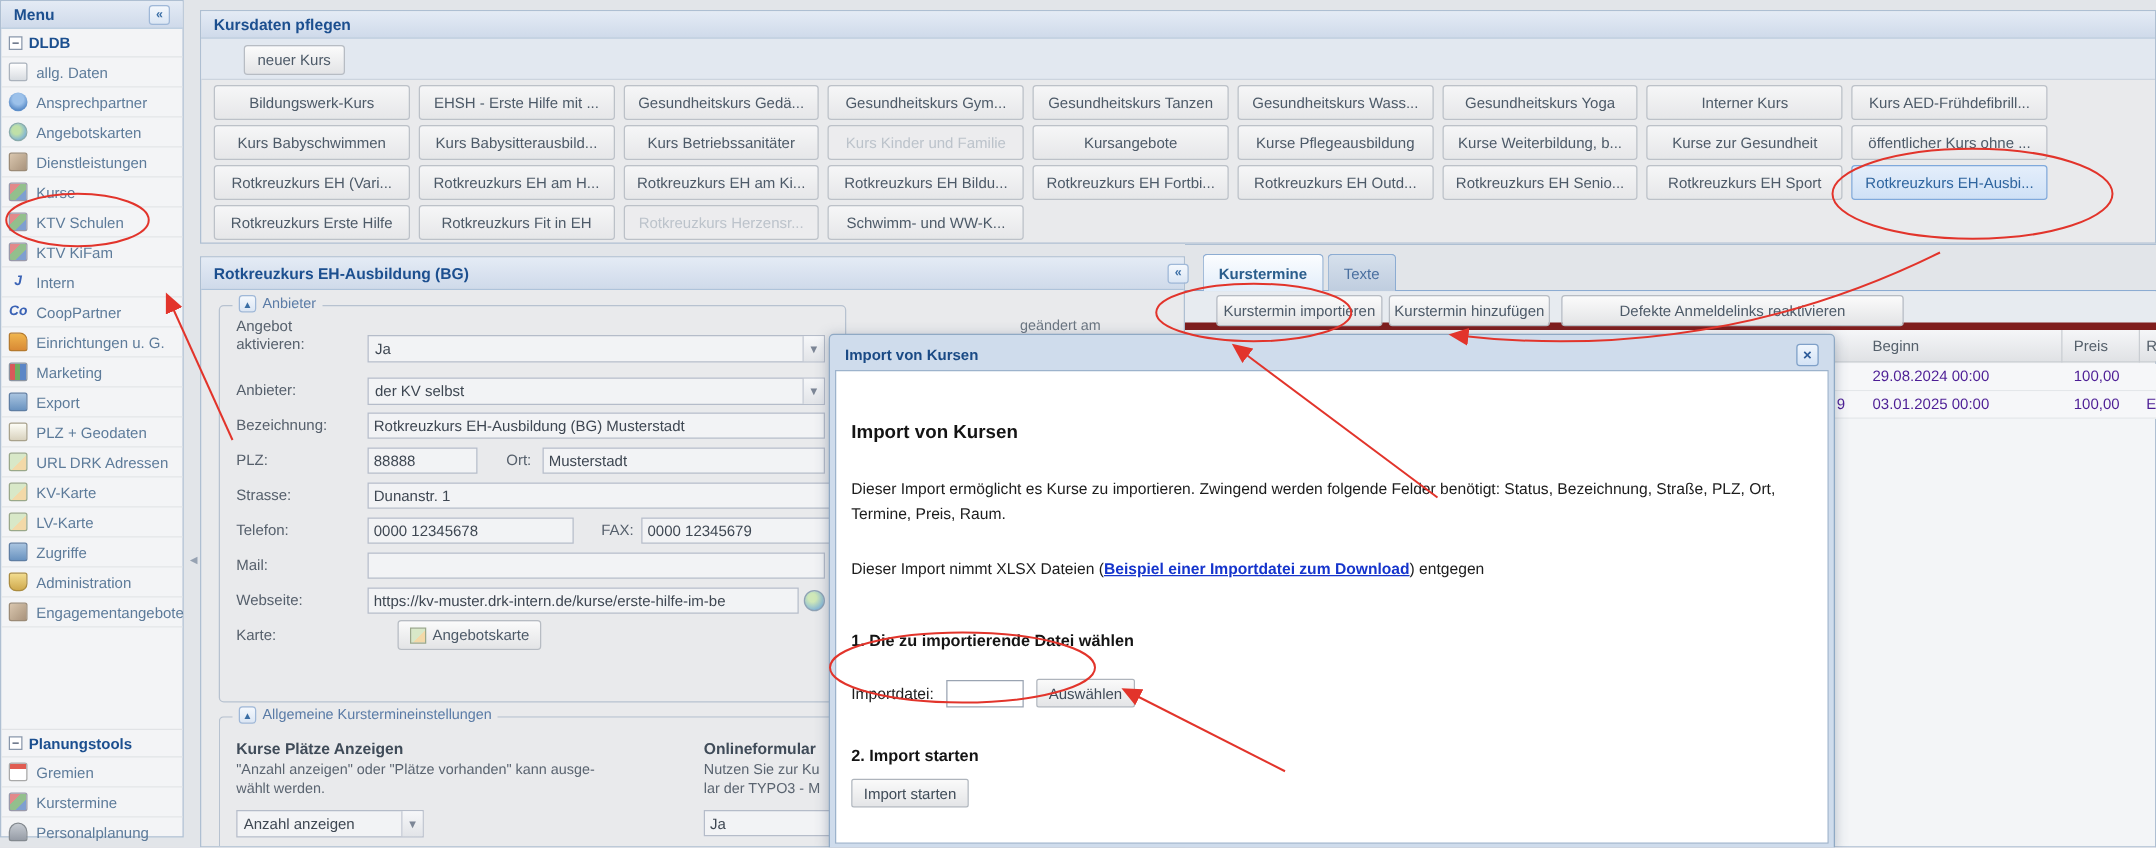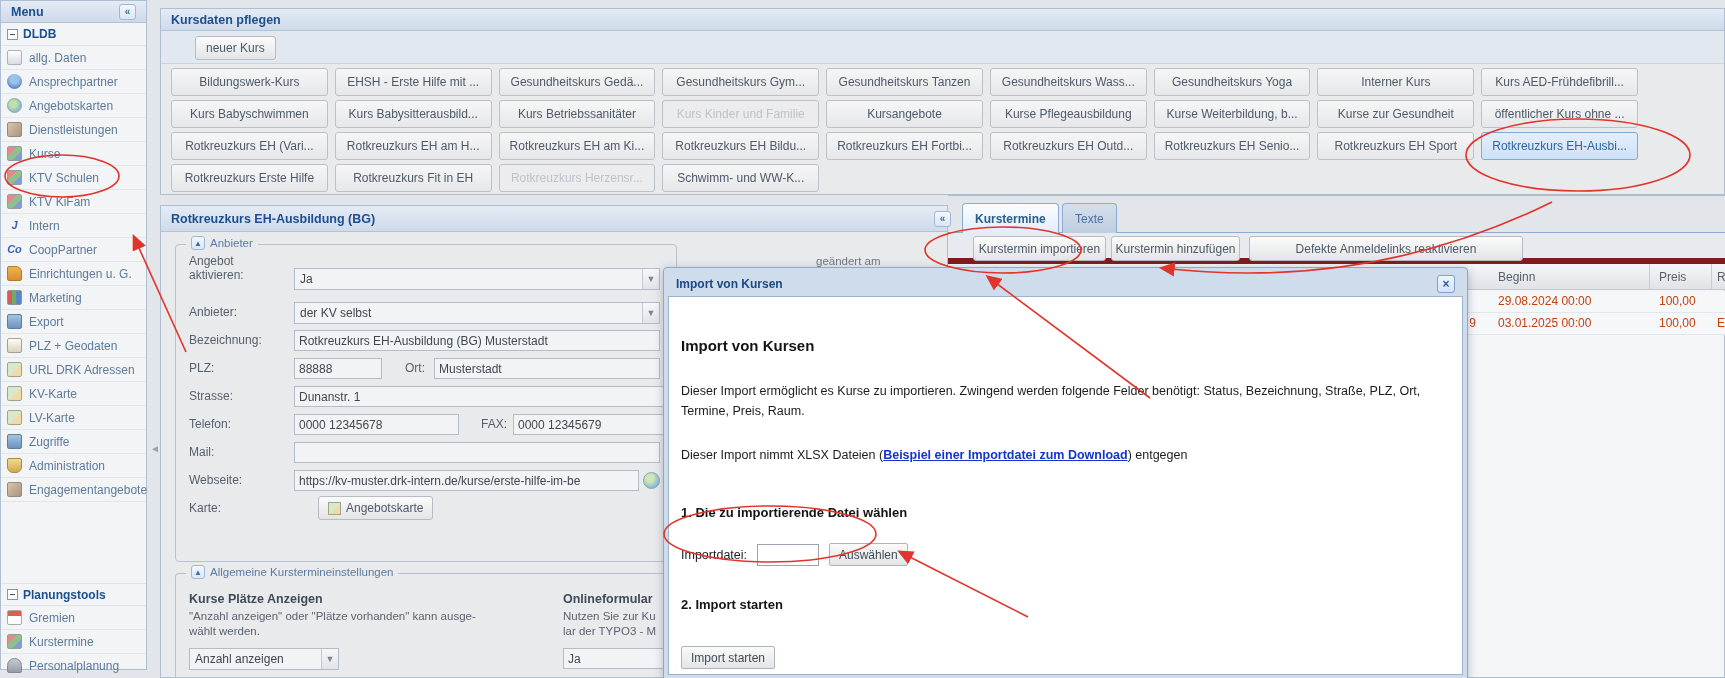--- a/index.html
+++ b/index.html
@@ -103,21 +103,21 @@
   .tab.active { background:linear-gradient(#fbfdff,#e2edfa); color:#2a5d8c; font-weight:bold; }
   .tab.inactive { background:linear-gradient(#d6e0ec,#bfcddf); color:#4a6f9f; }
   #rp-toolbar { position:absolute; left:0; top:37px; width:777px; height:31px; background:#e7ebf0;
                 border-bottom:6px solid #7f1d1d; }
   #rp-toolbar .btn { position:absolute; top:3px; height:25px; }
   #tbl-head { position:absolute; left:0; top:68px; width:777px; height:26px;
               background:linear-gradient(#f5f6f8,#e0e2e5); border-bottom:1px solid #c5c9ce; }
   .th { position:absolute; top:0; height:26px; display:flex; align-items:center;
         font-size:12px; color:#55606b; border-right:1px solid #c9cdd2; }
   .trow { position:absolute; left:0; width:777px; height:22px; border-bottom:1px solid #e4e7ea; background:#f6f7f9; }
-  .td { position:absolute; top:3px; font-size:12px; color:#c2410c; white-space:nowrap; }
+  .td { position:absolute; top:3px; font-size:12px; color:#4c1d95; white-space:nowrap; }
 
   
   #modal { position:absolute; left:663px; top:267px; width:805px; height:412px; z-index:10;
            background:#cfdcec; border:1px solid #8fa9c4; border-radius:4px 4px 0 0; padding:4px;
            box-shadow:0 2px 10px rgba(60,80,110,.35); }
   #modal-hd { height:24px; display:flex; align-items:center; justify-content:space-between;
               padding:0 8px 0 8px; font-size:12px; font-weight:bold; color:#1a4a85; }
   #modal-close { width:18px; height:18px; border:1px solid #7fa0c8; border-radius:3px;
                  background:linear-gradient(#f0f6fd,#d4e3f5); color:#2d5c9a; font-size:12px; font-weight:bold;
                  display:flex; align-items:center; justify-content:center; cursor:pointer; }
@@ -125,21 +125,21 @@
   .m-abs { position:absolute; left:12px; }
   #m-heading { top:40px; font-size:15px; font-weight:bold; color:#141414; }
   .m-p { font-size:12.5px; color:#1c1c1c; line-height:20px; width:766px; }
   .m-step { font-size:13px; font-weight:bold; color:#141414; }
   #m-link { color:#1534cc; font-weight:bold; text-decoration:underline; cursor:pointer; }
   #m-file-row { top:246px; display:flex; align-items:center; gap:10px; }
   #m-file-row label { font-size:12.5px; color:#1c1c1c; }
   #import-file-input { width:62px; height:22px; border:1px solid #9aa4b2; background:#fff; }
   .m-btn { height:23px; padding:0 9px; border:1px solid #aeb4bc; border-radius:2px;
            background:linear-gradient(#fafafa,#e4e5e7); font-size:12px; color:#3f4b58; cursor:pointer; }
-  #import-start-btn { top:349px; }
+  #import-start-btn { top:326px; }
 
   
   #anno { position:absolute; left:0; top:0; z-index:50; pointer-events:none; }
 </style>
 </head>
 <body>
 
 <div id="canvas">
 
   <div id="sidebar" class="panel">

